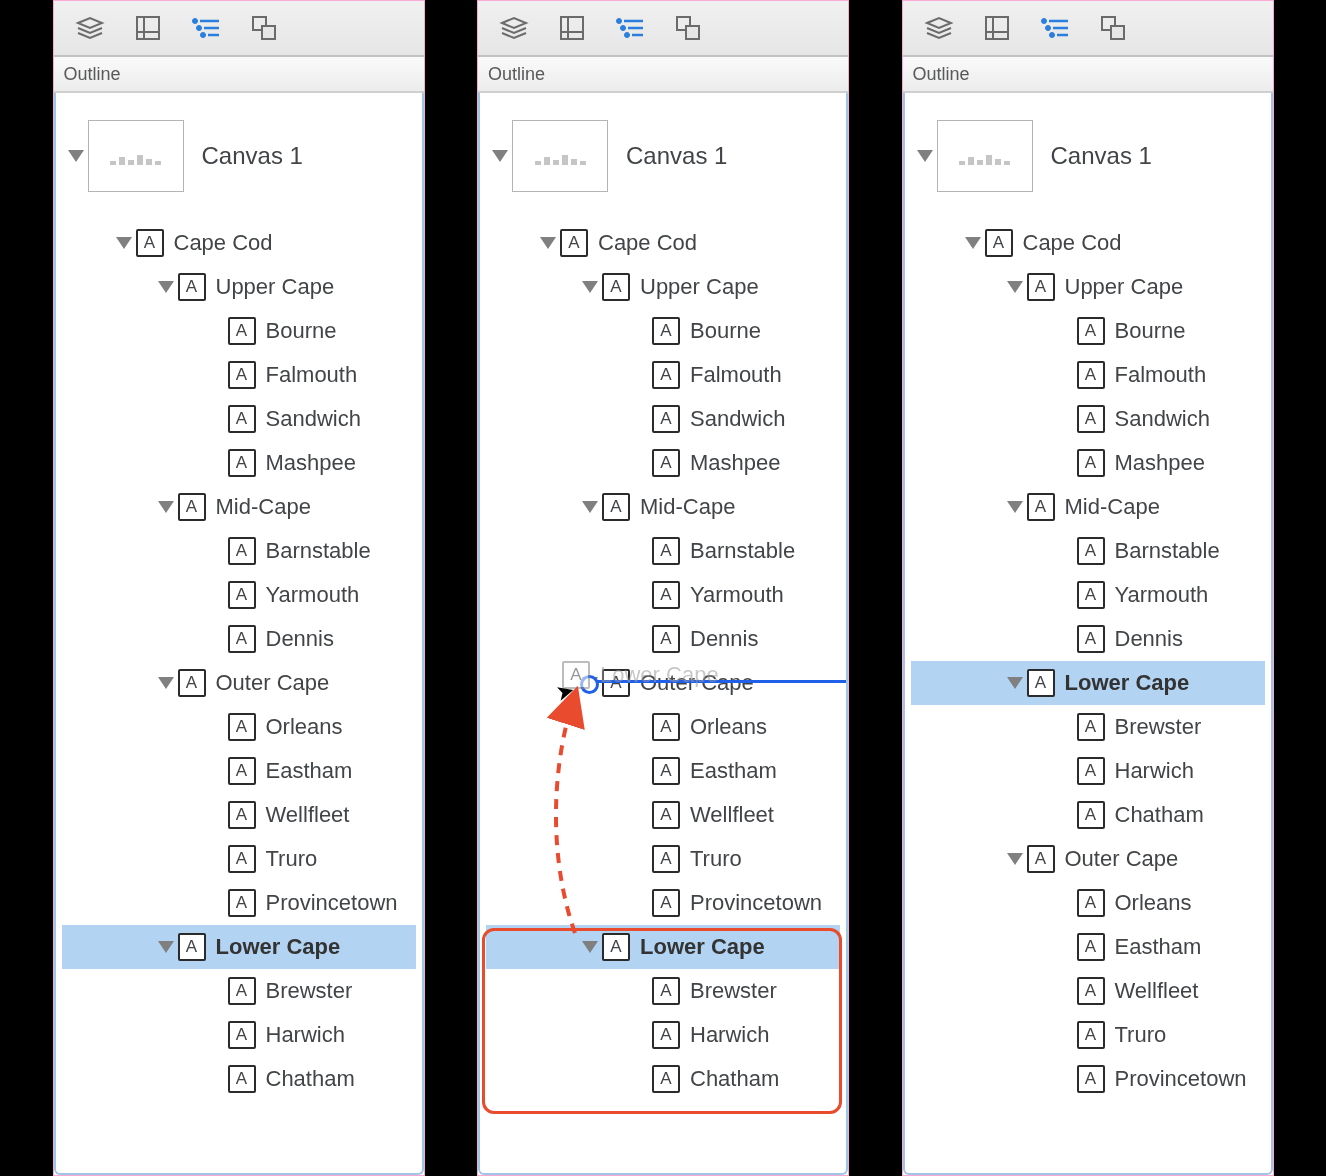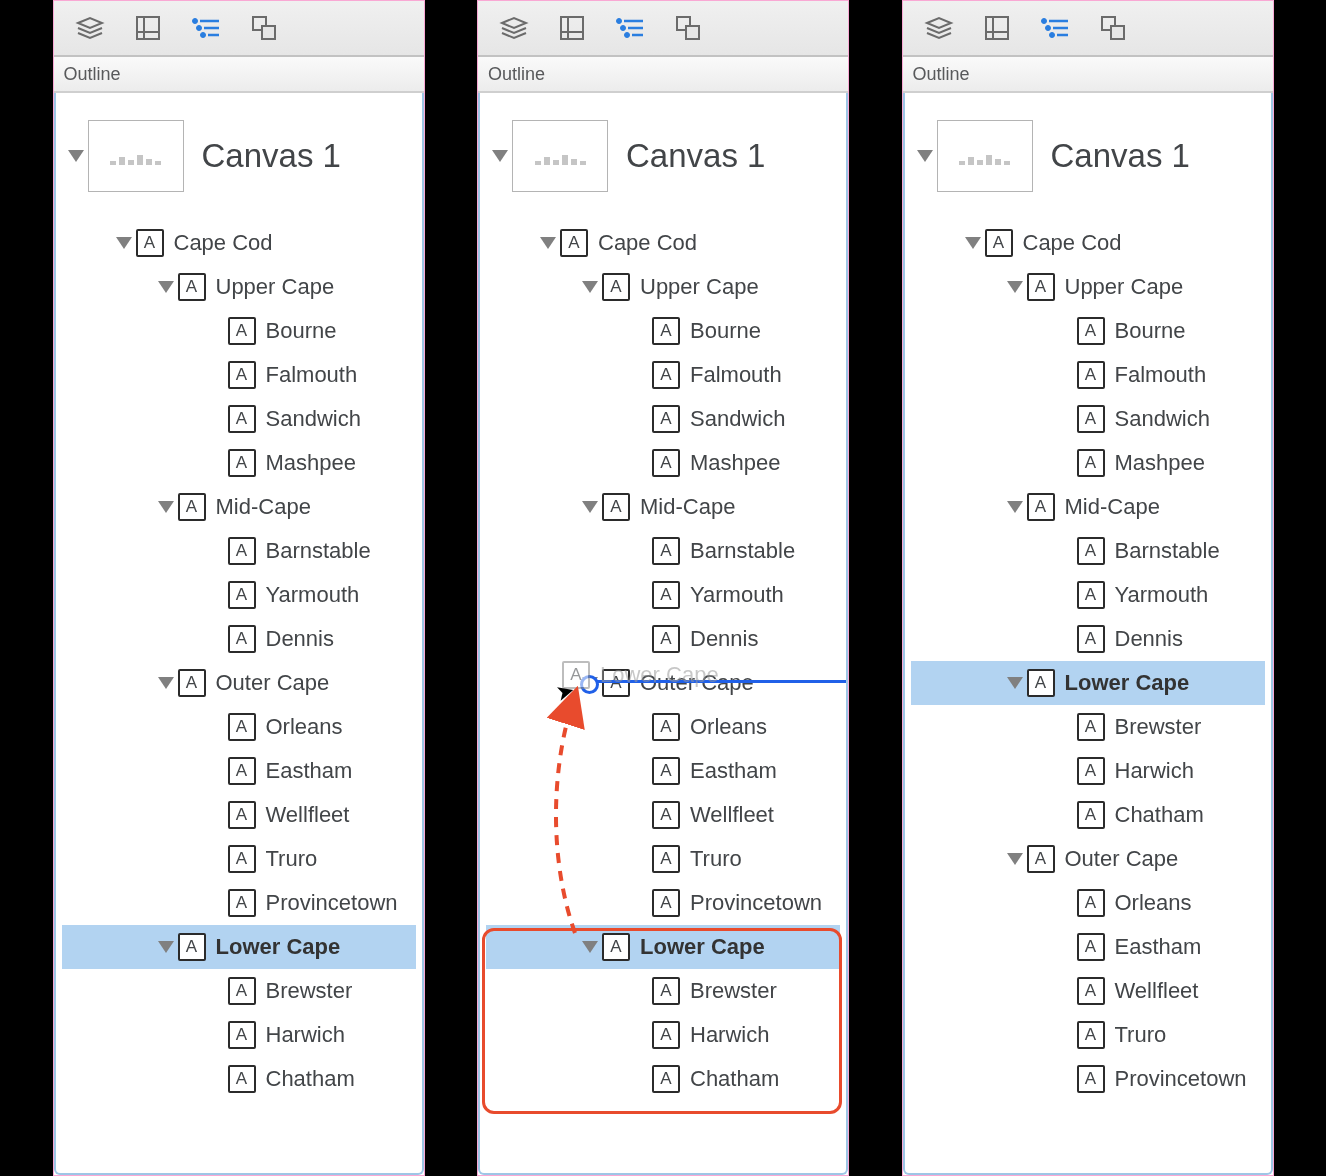--- a/index.html
+++ b/index.html
@@ -40,21 +40,21 @@
     display:flex; align-items:center; justify-content:center; font-size:17px;
     font-weight:400; margin-right:10px; flex:0 0 auto; background:#fff;
   }
   .label { white-space:nowrap; font-size:22px; }
   .selected { background:#b2d3f1; }
   .selected .label { font-weight:700; color:#333; }
   .pad1{padding-left:6px;} .pad2{padding-left:54px;} .pad3{padding-left:96px;} .pad4{padding-left:142px;}
   .canvas-thumb{ width:96px; height:72px; border:1px solid #b4b4b4; background:#fff; margin-right:18px; display:flex; align-items:flex-end; justify-content:center; padding-bottom:26px;}
   .thumb-bars{ display:flex; gap:3px; align-items:flex-end;}
   .thumb-bars span{ width:6px; background:#c5c5c5; display:block;}
-  .canvas-label { font-size:33px;}
+  .canvas-label { font-size:24px;}
   .drag-box{ position:absolute; border:3px solid #e84b2d; border-radius:12px; pointer-events:none;}
   .drop-line{ position:absolute; height:3px; background:#2060e8; }
   .drop-line::before{ content:""; position:absolute; left:-8px; top:-5px; width:13px;height:13px;border:3px solid #2060e8;border-radius:50%; background:#fff;}
   .ghost{ position:absolute; display:flex; align-items:center; opacity:.55; }
   .ghost .a-icon{ border-color:#888;}
   .ghost .label{ color:#9a9a9a;}
   .cursor{ position:absolute; font-size:22px; color:#000; transform:rotate(-15deg);}
   .drag-arrow{ position:absolute; pointer-events:none; }
 </style>
 </head>

